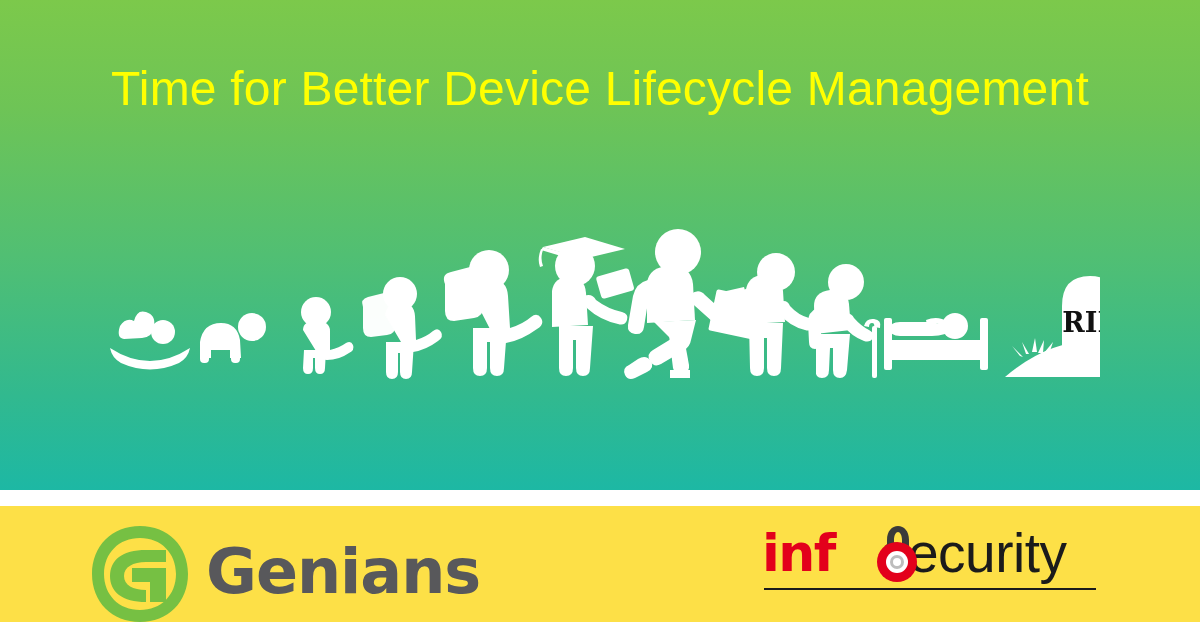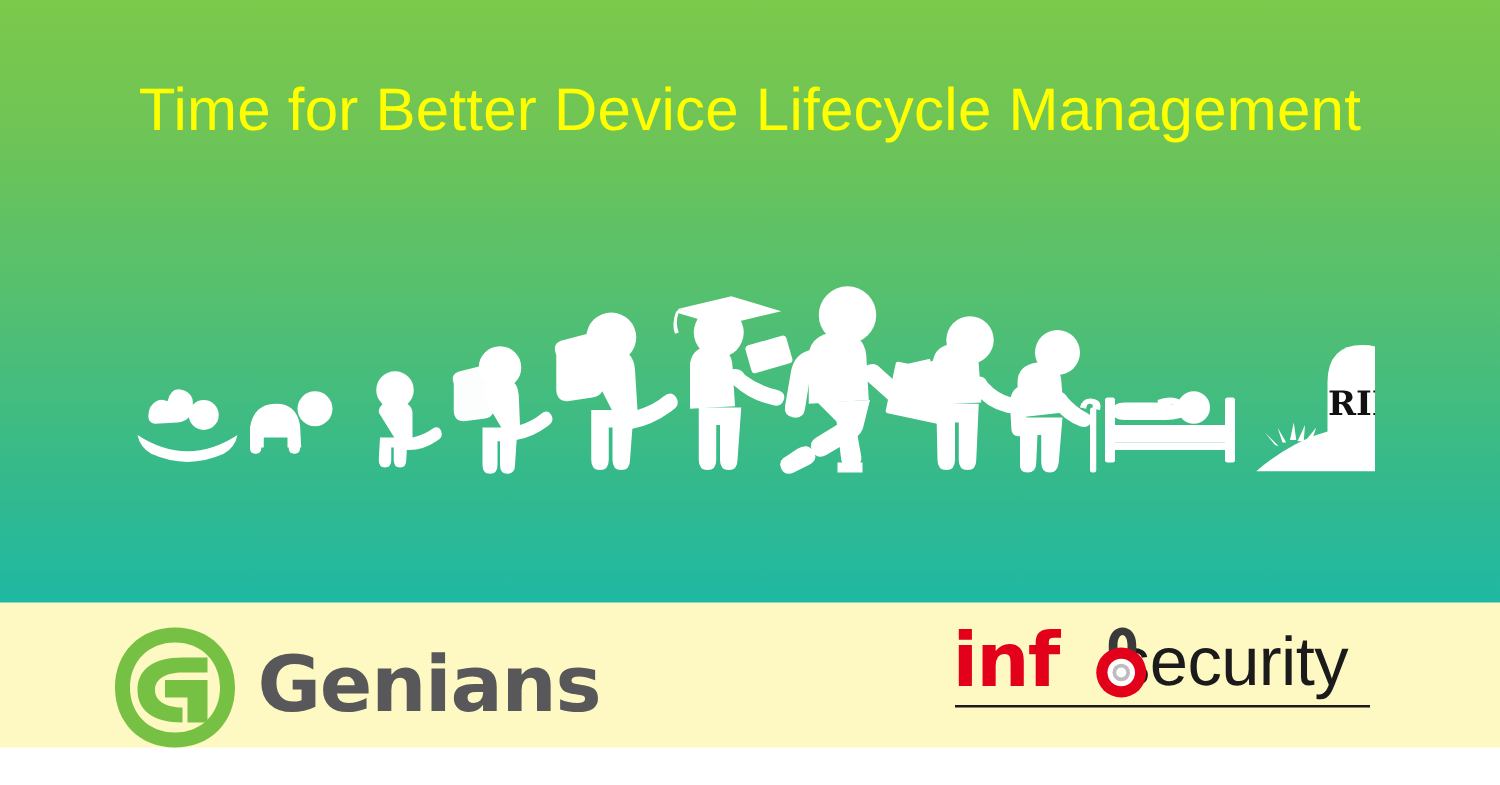--- a/index.html
+++ b/index.html
@@ -57,24 +57,24 @@
     position: absolute;
     left: 100px;
     top: 222px;
     width: 1000px;
     height: 165px;
   }
   
   #footer {
     position: absolute;
     left: 0;
-    top: 482px;
+    top: 506px;
     width: 1200px;
     height: 116px;
-    background: #fef9c3;
+    background: #fde047;
   }
   #genians-logo {
     position: absolute;
     left: 88px;
     top: 14px;
     width: 420px;
     height: 110px;
   }
   #genians-mark {
     position: absolute;
@@ -103,21 +103,21 @@
   }
   #infosec-top {
     position: absolute;
     left: 0;
     top: 0;
     height: 62px;
     white-space: nowrap;
   }
   .if-info {
     font-family: "DejaVu Sans", sans-serif;
-    font-size: 60px;
+    font-size: 52px;
     font-weight: bold;
     color: #e3001b;
     letter-spacing: -1.5px;
     line-height: 62px;
     vertical-align: top;
   }
   .if-sec {
     font-family: "Liberation Sans", sans-serif;
     font-size: 55px;
     font-weight: 300;

